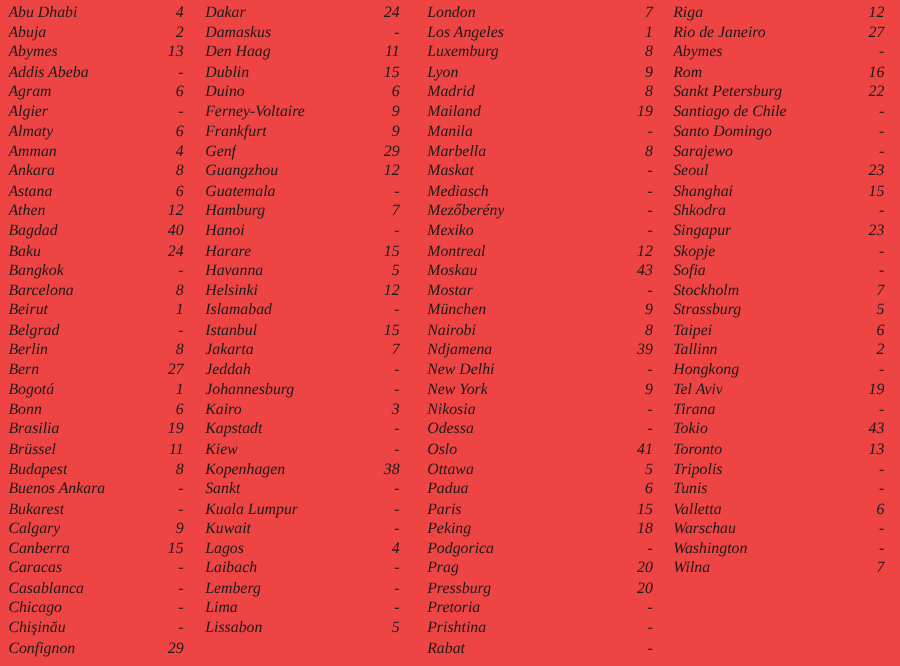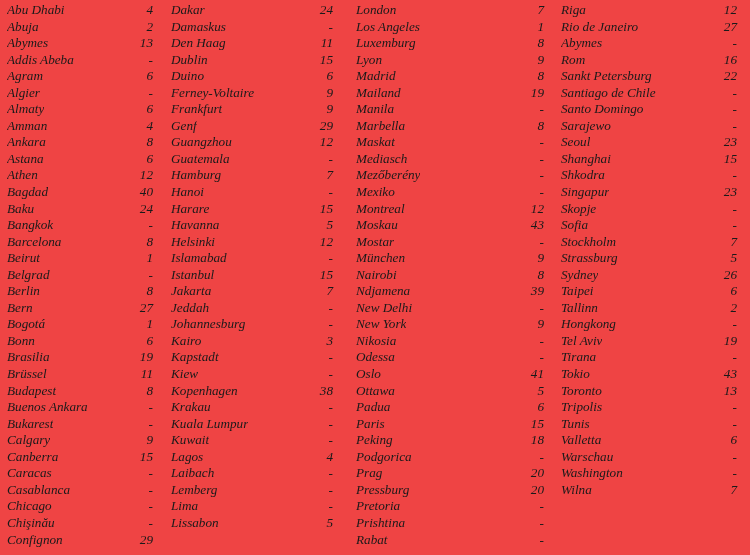--- a/index.html
+++ b/index.html
@@ -272,21 +272,21 @@
       </div>
       <div class="row">
         <span class="city">Kiew</span>
         <span class="val">-</span>
       </div>
       <div class="row">
         <span class="city">Kopenhagen</span>
         <span class="val">38</span>
       </div>
       <div class="row">
-        <span class="city">Krakau</span>
+        <span class="city">Sankt</span>
         <span class="val">-</span>
       </div>
       <div class="row">
         <span class="city">Kuala Lumpur</span>
         <span class="val">-</span>
       </div>
       <div class="row">
         <span class="city">Kuwait</span>
         <span class="val">-</span>
       </div>
@@ -502,24 +502,20 @@
         <span class="city">Sofia</span>
         <span class="val">-</span>
       </div>
       <div class="row">
         <span class="city">Stockholm</span>
         <span class="val">7</span>
       </div>
       <div class="row">
         <span class="city">Strassburg</span>
         <span class="val">5</span>
-      </div>
-      <div class="row">
-        <span class="city">Sydney</span>
-        <span class="val">26</span>
       </div>
       <div class="row">
         <span class="city">Taipei</span>
         <span class="val">6</span>
       </div>
       <div class="row">
         <span class="city">Tallinn</span>
         <span class="val">2</span>
       </div>
       <div class="row">

